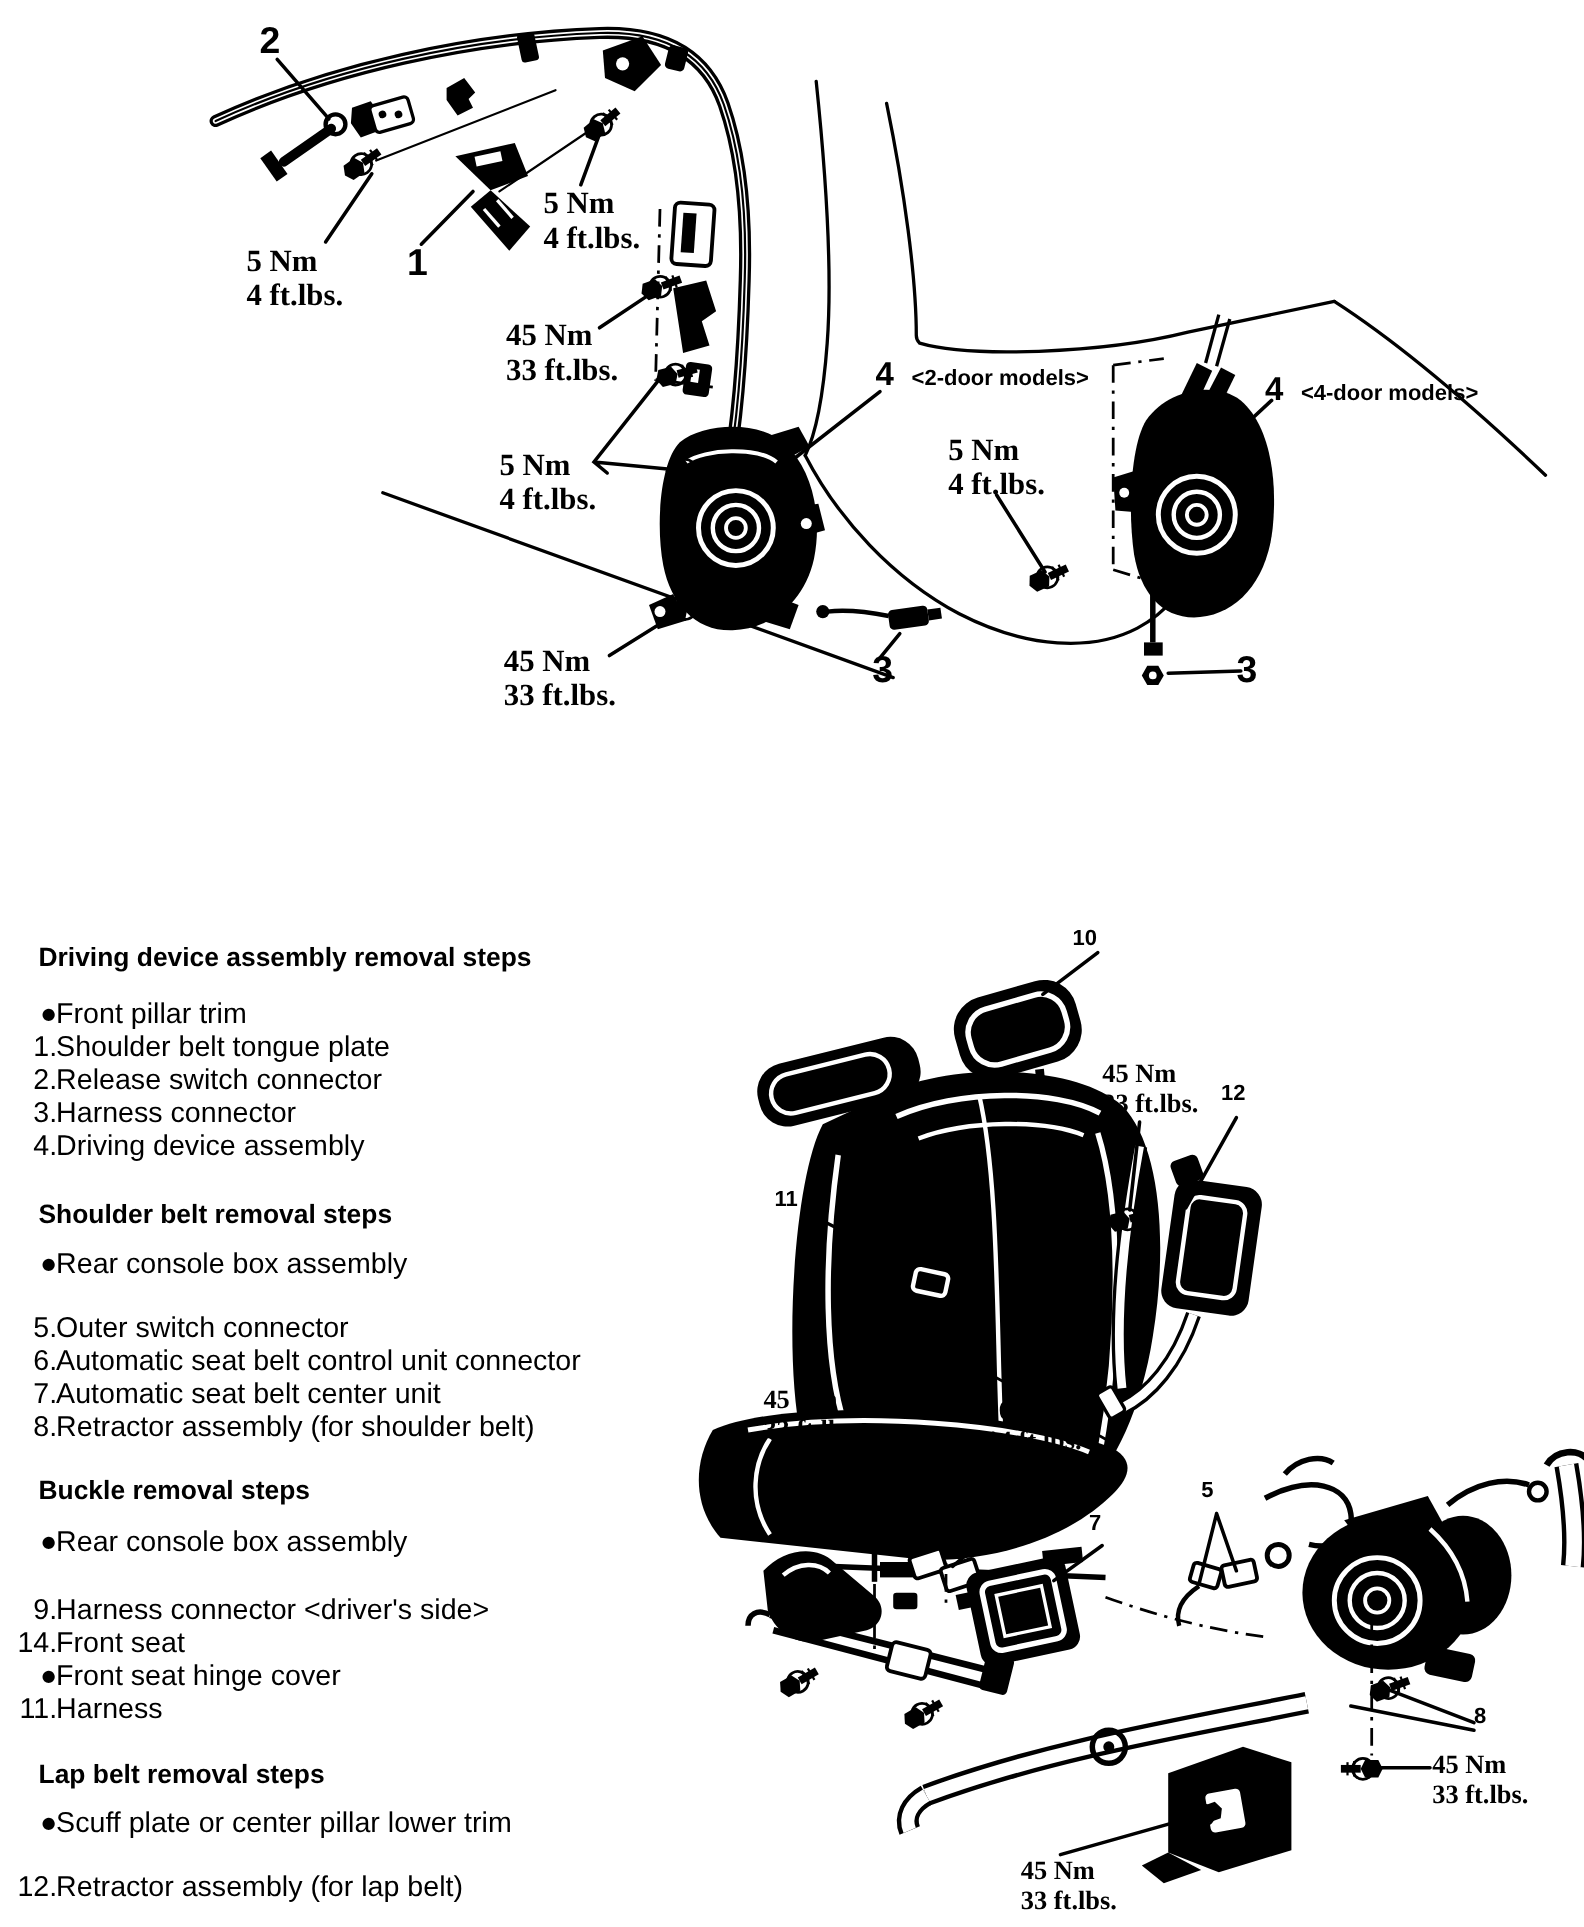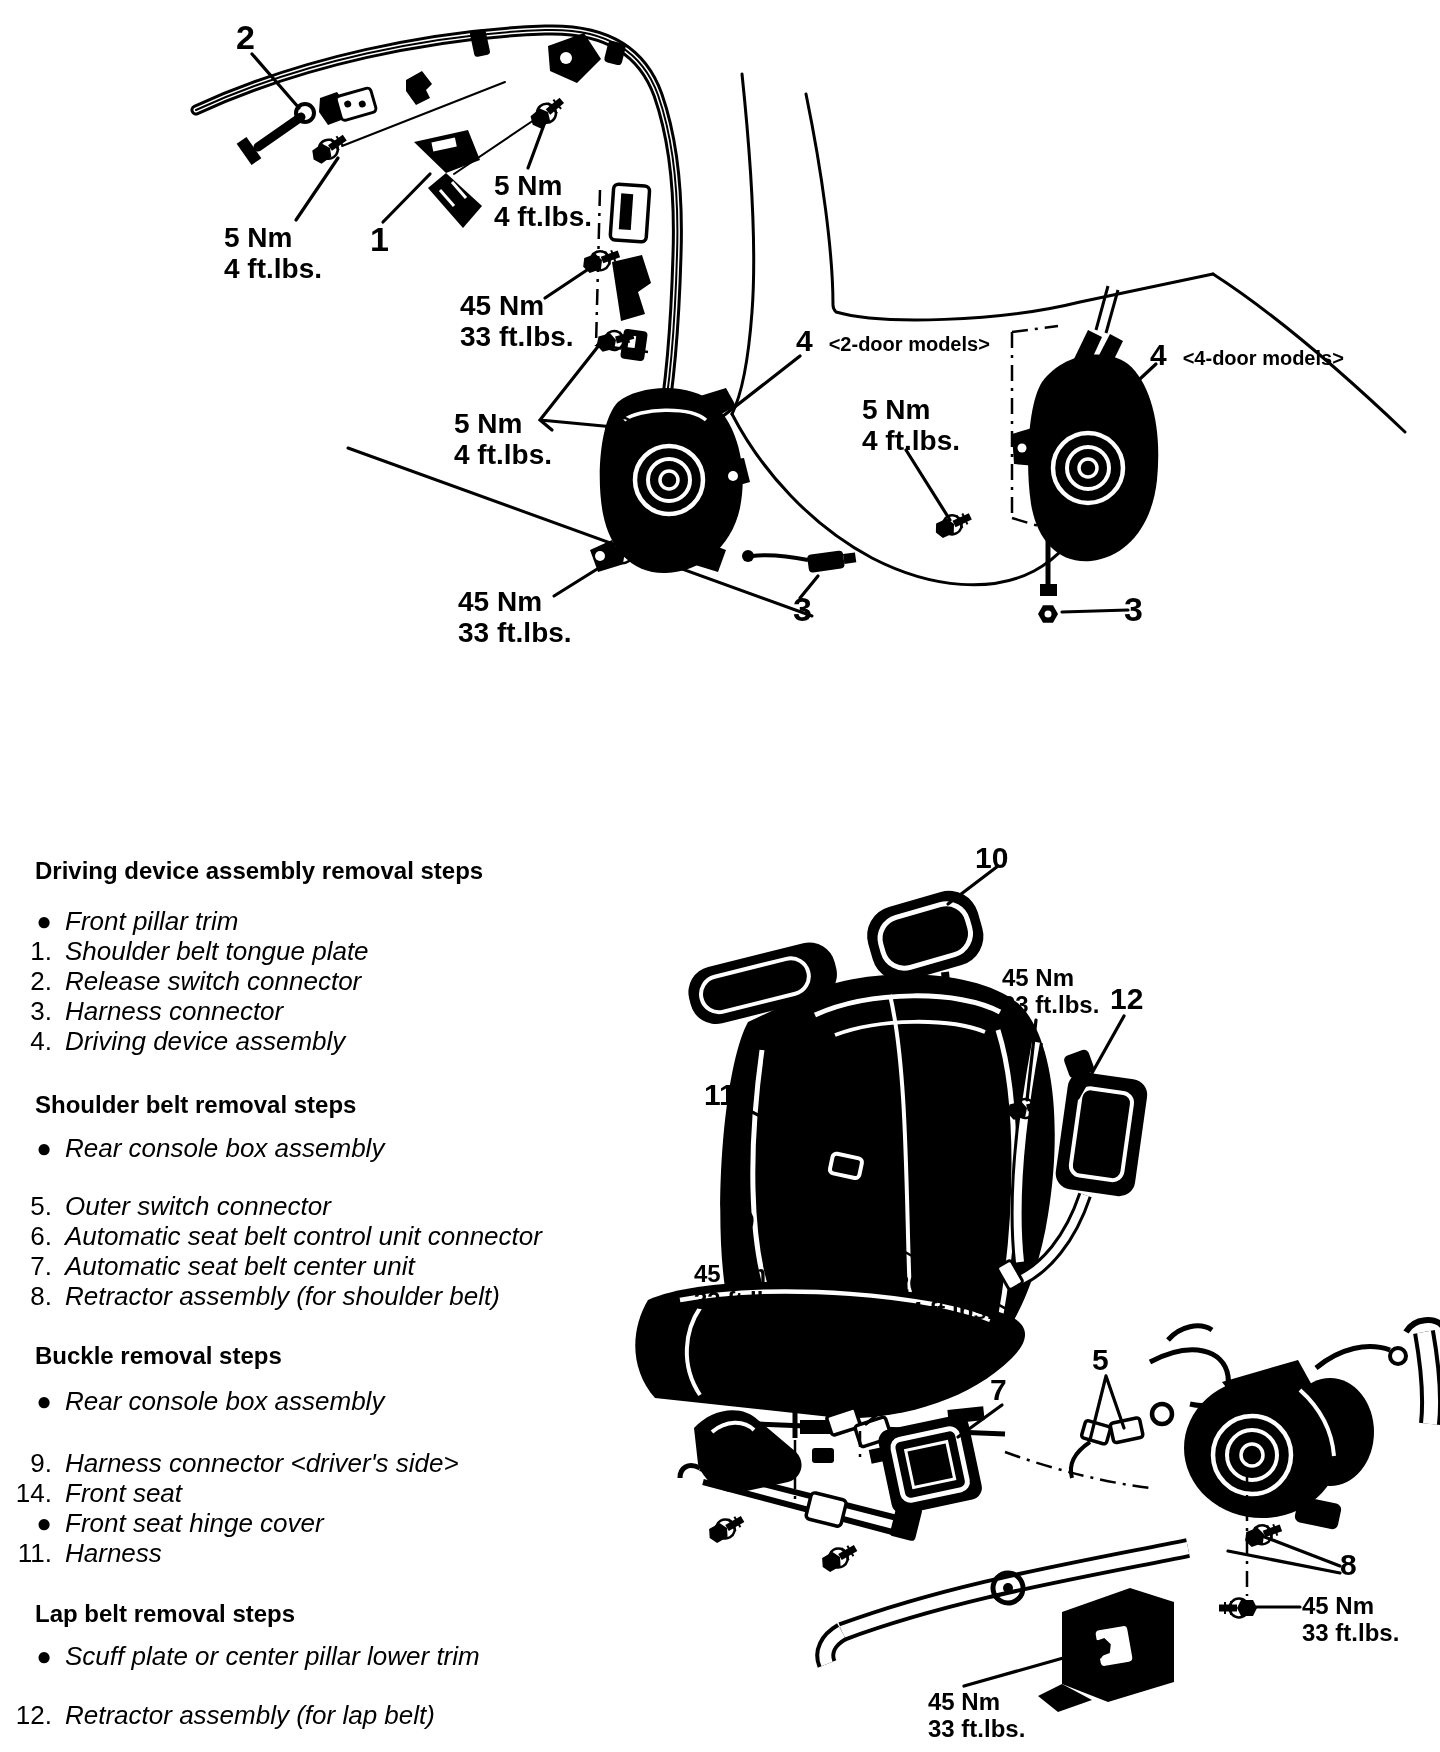--- a/index.html
+++ b/index.html
@@ -3,30 +3,30 @@
 <meta charset="utf-8">
 <style>
   html,body{margin:0;padding:0;}
   body{
     width:1440px;height:1752px;position:relative;overflow:hidden;
     background:#ffffff;color:#000;
     font-family:"Liberation Sans", sans-serif;
   }
   svg.art{position:absolute;left:0;top:0;}
   .callout{position:absolute;font-weight:700;font-size:34px;line-height:1;white-space:nowrap;}
-  .callout.sm{font-size:30px;}
-  .torque{position:absolute;font-weight:700;font-size:28px;line-height:31px;white-space:nowrap;}
+  .callout.sm{font-size:20px;}
+  .torque{position:absolute;font-weight:700;font-size:28px;line-height:31px;white-space:nowrap;font-family:Liberation Serif, serif;}
   .torque.sm{font-size:24px;line-height:27px;}
   .model{position:absolute;display:flex;gap:16px;align-items:baseline;font-weight:700;white-space:nowrap;}
   .model .num{font-size:30px;line-height:1;}
   .model .note{font-size:20px;line-height:1;}
   .heading{position:absolute;left:35px;font-weight:700;font-size:24px;line-height:1.1;white-space:nowrap;}
   .li{position:absolute;left:0;height:30px;font-size:26px;line-height:30px;}
   .li .mk{position:absolute;left:0;top:0;width:52px;text-align:right;display:block;}
-  .li .tx{position:absolute;left:65px;top:0;display:block;white-space:nowrap;font-style:italic;}
+  .li .tx{position:absolute;left:51px;top:0;display:block;white-space:nowrap;}
 </style>
 </head>
 <body>
 
 <svg class="art" width="1440" height="1752" viewBox="0 0 1440 1752">
   <defs>
     <g id="bolt">
       <polygon points="-16,-8 -4,-8 0,0 -4,8 -16,8 -20,0" fill="#000"></polygon>
       <circle cx="-2" cy="0" r="9.5" fill="none" stroke="#000" stroke-width="2.5"></circle>
       <rect x="0" y="-3.5" width="18" height="7" fill="#000"></rect>

